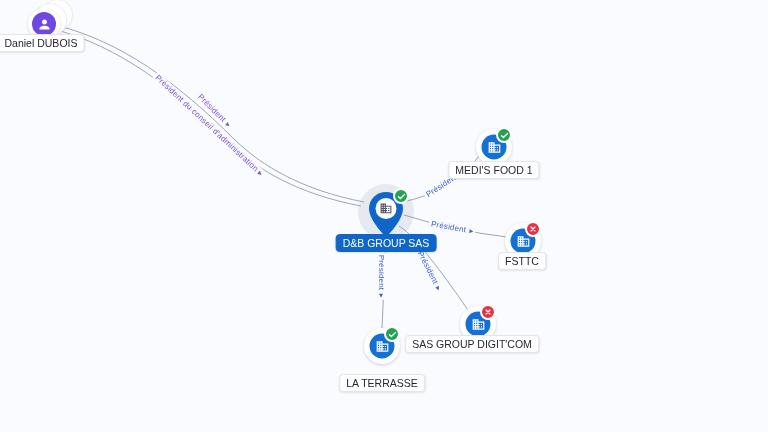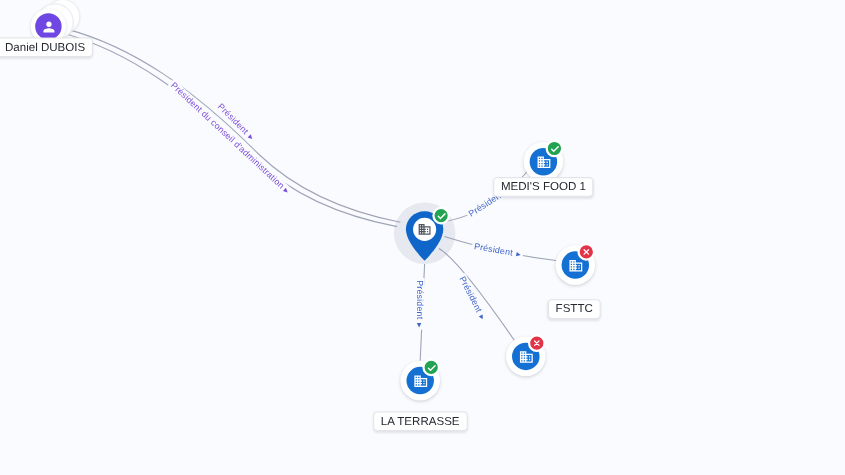--- a/index.html
+++ b/index.html
@@ -148,20 +148,21 @@
       <g transform="translate(13.5,11) scale(0.54)">
         <path fill="var(--icon-dark,#50555E)" d="M12 7V3H2v18h20V7H12zM6 19H4v-2h2v2zm0-4H4v-2h2v2zm0-4H4V9h2v2zm0-4H4V5h2v2zm4 12H8v-2h2v2zm0-4H8v-2h2v2zm0-4H8V9h2v2zm0-4H8V5h2v2zm10 12h-8v-2h2v-2h-2v-2h2v-2h-2V9h8v10zm-2-8h-2v2h2v-2zm0 4h-2v2h2v-2z"></path>
       </g>
     </svg>
     <div class="badge ok">
       <svg viewBox="0 0 24 24" width="9" height="9">
           <path d="M4 12.5l5 5L20 6.5" fill="none" stroke="#fff" stroke-width="3.5" stroke-linecap="round"></path>
         </svg>
     </div>
   </div>
+  <div class="pill primary" style="left:386px;top:243px;">D&amp;B GROUP SAS</div>
 
   <div class="cnode" style="left:494px;top:147px;">
     <div class="disc">
       <svg viewBox="0 0 24 24" width="14" height="14">
           <path fill="#fff" d="M12 7V3H2v18h20V7H12zM6 19H4v-2h2v2zm0-4H4v-2h2v2zm0-4H4V9h2v2zm0-4H4V5h2v2zm4 12H8v-2h2v2zm0-4H8v-2h2v2zm0-4H8V9h2v2zm0-4H8V5h2v2zm10 12h-8v-2h2v-2h-2v-2h2v-2h-2V9h8v10zm-2-8h-2v2h2v-2zm0 4h-2v2h2v-2z"></path>
         </svg>
     </div>
     <div class="badge ok">
       <svg viewBox="0 0 24 24" width="9" height="9">
           <path d="M4 12.5l5 5L20 6.5" fill="none" stroke="#fff" stroke-width="3.5" stroke-linecap="round"></path>
@@ -175,34 +176,35 @@
       <svg viewBox="0 0 24 24" width="14" height="14">
           <path fill="#fff" d="M12 7V3H2v18h20V7H12zM6 19H4v-2h2v2zm0-4H4v-2h2v2zm0-4H4V9h2v2zm0-4H4V5h2v2zm4 12H8v-2h2v2zm0-4H8v-2h2v2zm0-4H8V9h2v2zm0-4H8V5h2v2zm10 12h-8v-2h2v-2h-2v-2h2v-2h-2V9h8v10zm-2-8h-2v2h2v-2zm0 4h-2v2h2v-2z"></path>
         </svg>
     </div>
     <div class="badge ko">
       <svg viewBox="0 0 24 24" width="8" height="8">
           <path d="M6 6l12 12M18 6L6 18" stroke="#fff" stroke-width="3.5" stroke-linecap="round"></path>
         </svg>
     </div>
   </div>
-  <div class="pill" style="left:522px;top:261px;margin-top:20px;">FSTTC</div>
+  <div class="pill" style="left:522px;top:261px;">FSTTC</div>
 
   <div class="cnode" style="left:478px;top:324px;">
     <div class="disc">
       <svg viewBox="0 0 24 24" width="14" height="14">
           <path fill="#fff" d="M12 7V3H2v18h20V7H12zM6 19H4v-2h2v2zm0-4H4v-2h2v2zm0-4H4V9h2v2zm0-4H4V5h2v2zm4 12H8v-2h2v2zm0-4H8v-2h2v2zm0-4H8V9h2v2zm0-4H8V5h2v2zm10 12h-8v-2h2v-2h-2v-2h2v-2h-2V9h8v10zm-2-8h-2v2h2v-2zm0 4h-2v2h2v-2z"></path>
         </svg>
     </div>
     <div class="badge ko">
       <svg viewBox="0 0 24 24" width="8" height="8">
           <path d="M6 6l12 12M18 6L6 18" stroke="#fff" stroke-width="3.5" stroke-linecap="round"></path>
         </svg>
     </div>
   </div>
+  <div class="pill" style="left:472px;top:344px;">SAS GROUP DIGIT'COM</div>
 
   <div class="cnode" style="left:382px;top:346px;">
     <div class="disc">
       <svg viewBox="0 0 24 24" width="14" height="14">
           <path fill="#fff" d="M12 7V3H2v18h20V7H12zM6 19H4v-2h2v2zm0-4H4v-2h2v2zm0-4H4V9h2v2zm0-4H4V5h2v2zm4 12H8v-2h2v2zm0-4H8v-2h2v2zm0-4H8V9h2v2zm0-4H8V5h2v2zm10 12h-8v-2h2v-2h-2v-2h2v-2h-2V9h8v10zm-2-8h-2v2h2v-2zm0 4h-2v2h2v-2z"></path>
         </svg>
     </div>
     <div class="badge ok">
       <svg viewBox="0 0 24 24" width="9" height="9">
           <path d="M4 12.5l5 5L20 6.5" fill="none" stroke="#fff" stroke-width="3.5" stroke-linecap="round"></path>

